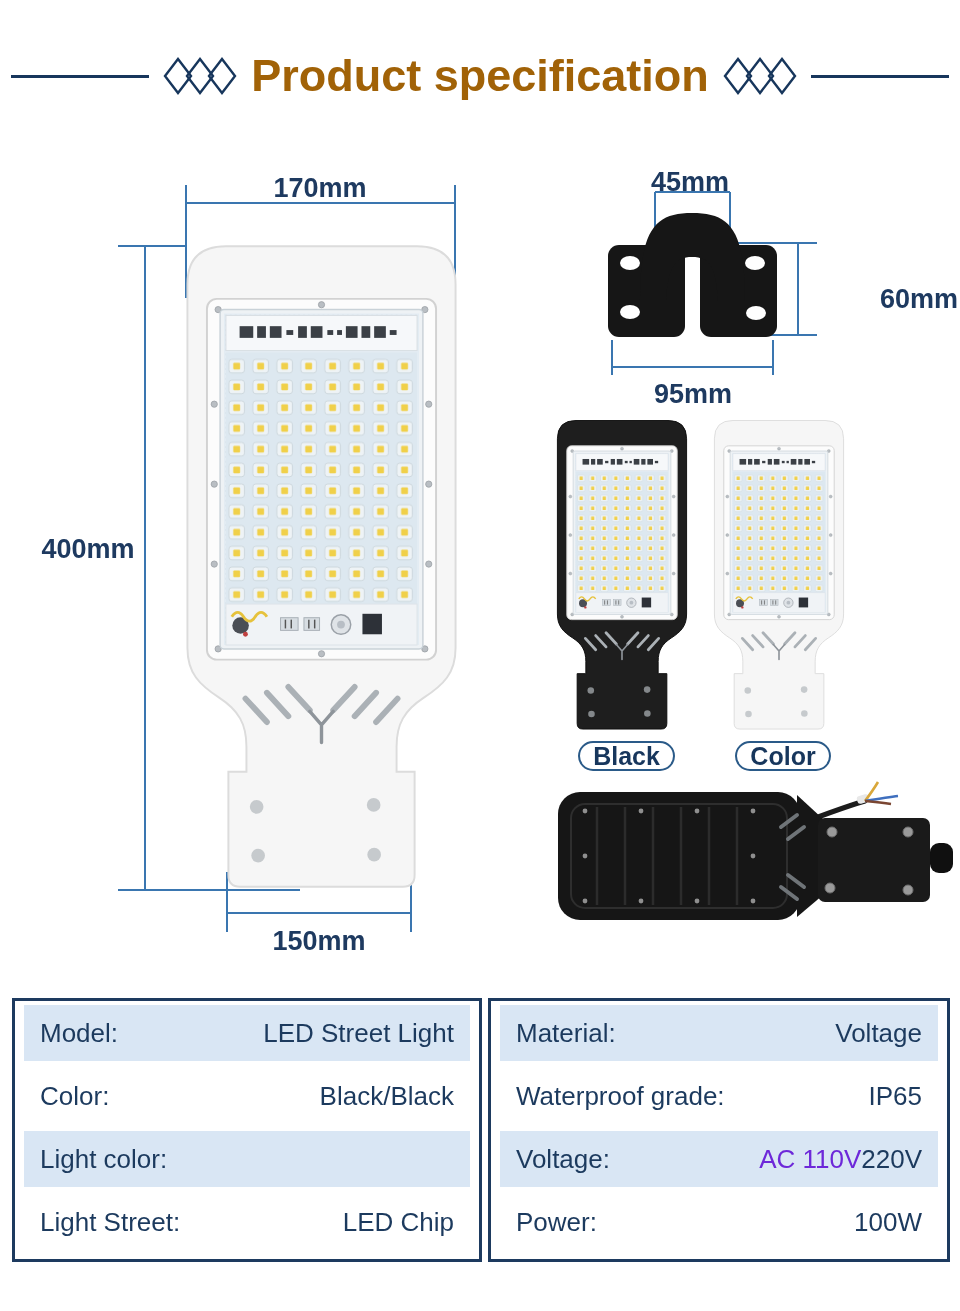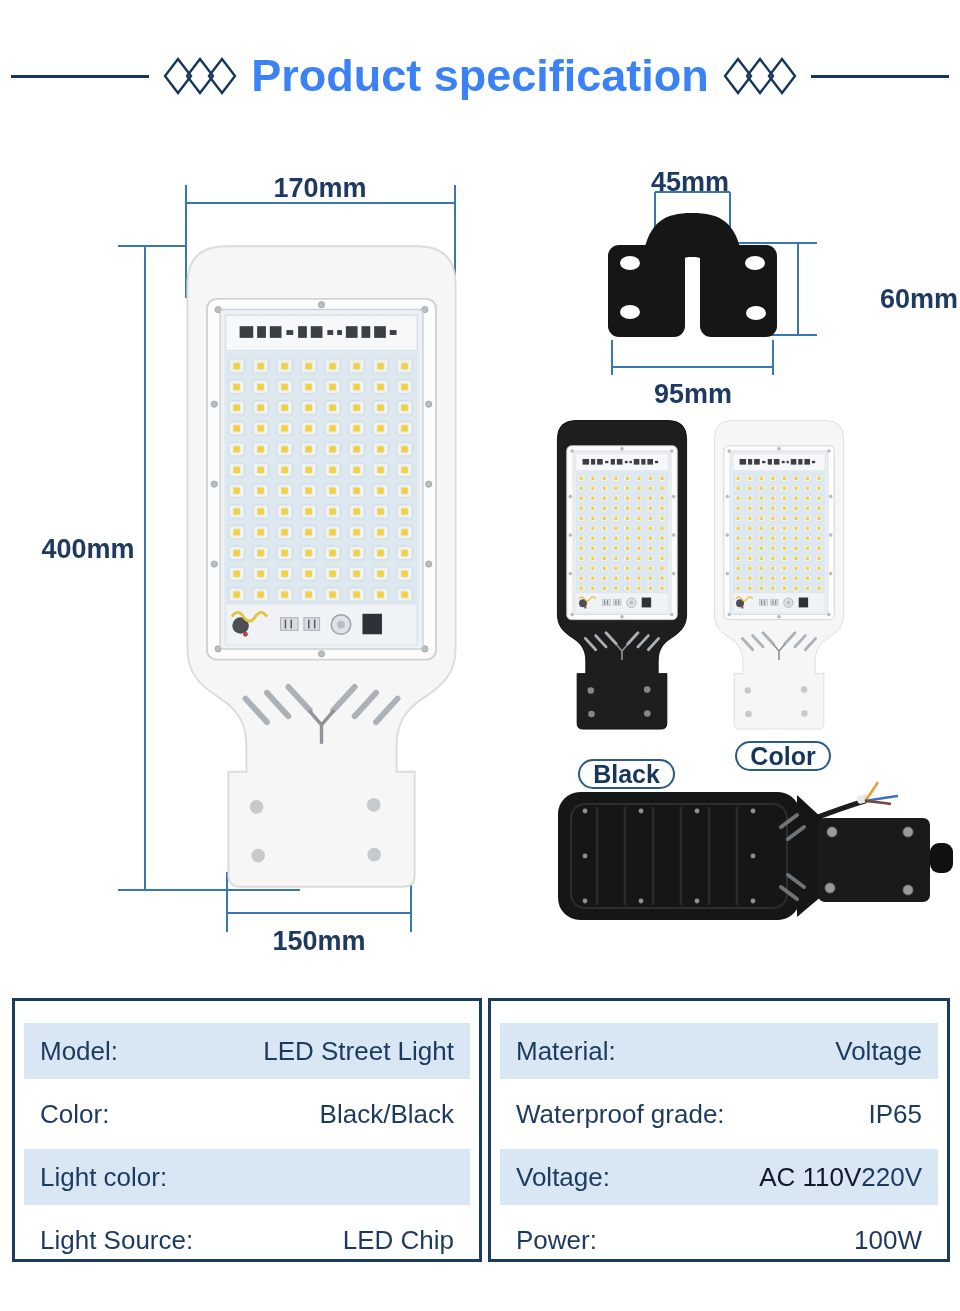--- a/index.html
+++ b/index.html
@@ -7,48 +7,48 @@
     position:relative;width:960px;height:1311px;background:#ffffff;overflow:hidden;
     font-family:"Liberation Sans","DejaVu Sans",sans-serif;color:#1c3a5e;
   }
   
   .header{
     position:absolute;top:44px;left:0;width:960px;height:64px;
     display:flex;align-items:center;justify-content:center;gap:14px;
   }
   .h-line{height:0;border-top:3px solid #17365c;width:138px;flex:0 0 auto;}
   .page-title{
-    font-size:45px;font-weight:600;color:#3b82f6;letter-spacing:0px;white-space:nowrap;
+    font-size:45px;font-weight:600;color:#a16207;letter-spacing:0px;white-space:nowrap;
   }
   .ornament{flex:0 0 auto;display:block;}
   
   .dim-label{
     position:absolute;font-size:27px;font-weight:600;color:#1e3a60;
     text-align:center;white-space:nowrap;margin-top:10px;
   }
   
   .variant-pill{
     position:absolute;height:30px;border:2px solid #2a5a88;border-radius:18px;
     display:flex;align-items:center;justify-content:center;
     font-size:25px;font-weight:600;color:#17365c;background:#fff;box-sizing:border-box;
   }
   
   .spec-table{
     position:absolute;top:998px;height:264px;border:3px solid #1d3a5f;
-    box-sizing:border-box;background:#fff;padding:22px 9px;
+    box-sizing:border-box;background:#fff;padding:4px 9px;
   }
   .spec-row{
     height:56px;margin-bottom:7px;display:flex;align-items:center;
     justify-content:space-between;padding:0 16px;box-sizing:border-box;
   }
   .spec-row:last-child{margin-bottom:0;}
   .spec-row.alt{background:#d9e6f4;}
   .spec-label,.spec-value{font-size:26px;color:#1c3a5e;}
   .spec-value{text-align:right;}
-  .val-dark{color:#0f172a;}
+  .val-dark{color:#6d28d9;}
   
   .abs{position:absolute;}
   svg{display:block;}
   .lamp-white{--body:#f6f6f6;--body-stroke:#dcdcdc;--hole:#c6cacd;}
   .lamp-black{--body:#1e1e1e;--body-stroke:#0d0d0d;--hole:#84888b;}
 </style>
 </head>
 <body>
 
 <div class="canvas">
@@ -218,21 +218,21 @@
     </g>
   </svg>
 
   <svg class="abs lamp-black" style="left:556px;top:420px" width="132" height="310" viewBox="0 0 280 660">
     <use href="#lamp-shape" xlink:href="#lamp-shape"></use>
   </svg>
   <svg class="abs lamp-white" style="left:713px;top:420px" width="132" height="310" viewBox="0 0 280 660">
     <use href="#lamp-shape" xlink:href="#lamp-shape"></use>
   </svg>
 
-  <div class="variant-pill" style="left:578px;top:759px;width:97px">Black</div>
+  <div class="variant-pill" style="left:578px;top:741px;width:97px">Black</div>
   <div class="variant-pill" style="left:735px;top:741px;width:96px">Color</div>
 
   <svg class="abs" style="left:545px;top:775px" width="415" height="190" viewBox="0 0 415 190">
 
     <path d="M200,70 C240,55 285,36 320,26" stroke="#1c1c1c" stroke-width="5" fill="none" stroke-linecap="round"></path>
     <rect x="312" y="20" width="12" height="8" rx="3" fill="#e8e8e8" transform="rotate(-15 318 24)"></rect>
     <path d="M320,26 C326,18 330,12 333,7" stroke="#d9a73a" stroke-width="2.6" fill="none"></path>
     <path d="M320,26 C332,24 344,22 353,21" stroke="#3f6fbe" stroke-width="2.6" fill="none"></path>
     <path d="M320,26 C330,27 339,28 346,29" stroke="#7a4632" stroke-width="2.6" fill="none"></path>
 
@@ -283,21 +283,21 @@
       <span class="spec-value">LED Street Light</span>
     </div>
     <div class="spec-row">
       <span class="spec-label">Color:</span>
       <span class="spec-value">Black/Black</span>
     </div>
     <div class="spec-row alt">
       <span class="spec-label">Light color:</span>
     </div>
     <div class="spec-row">
-      <span class="spec-label">Light Source:</span>
+      <span class="spec-label">Light Street:</span>
       <span class="spec-value">LED Chip</span>
     </div>
   </div>
 
   <div class="spec-table" style="left:488px;width:462px">
     <div class="spec-row alt">
       <span class="spec-label">Material:</span>
       <span class="spec-value">Voltage</span>
     </div>
     <div class="spec-row">

